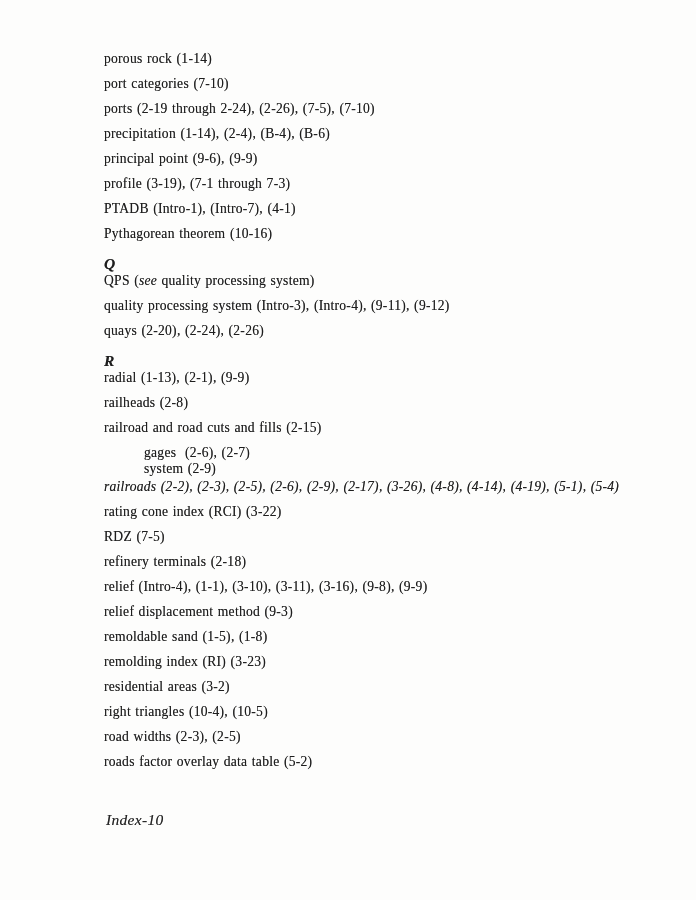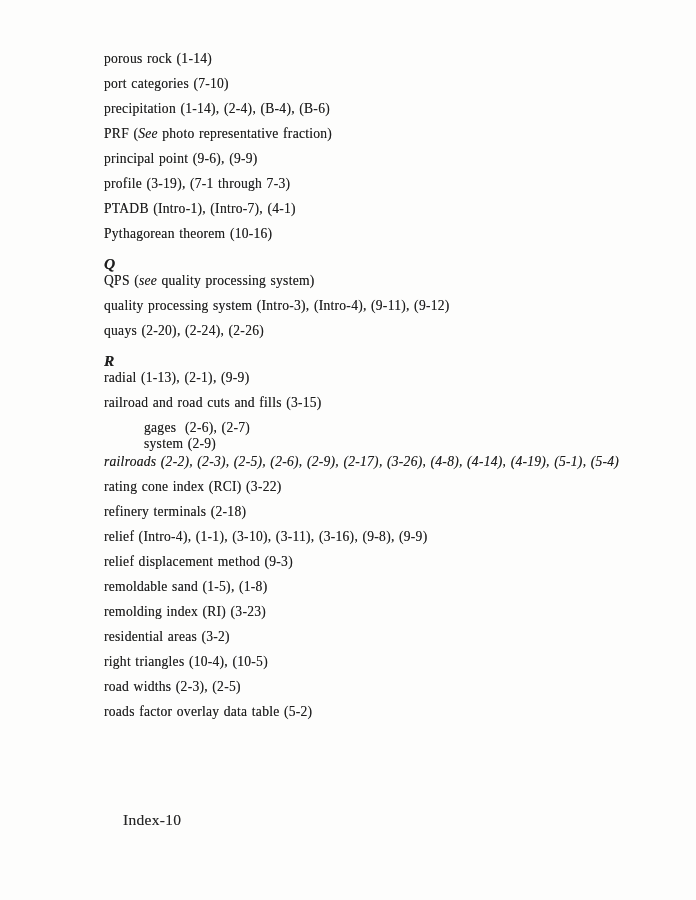--- a/index.html
+++ b/index.html
@@ -45,53 +45,56 @@
     font-style: italic;
     font-size: 15.5px;
     line-height: 15px;
     margin: 16px 0 3px 0;
   }
   .line em {
     font-style: italic;
   }
   .footer {
     position: absolute;
-    left: 123px;
+    left: 106px;
     top: 812px;
     font-size: 15.5px;
     line-height: 16px;
     letter-spacing: 0.3px;
     color: #262626;
     text-shadow: 0 0 0.5px rgba(20,20,20,0.5);
+    font-style: italic;
   }
 </style>
 </head>
 <body>
 
 <div class="page" style="background: rgb(253, 253, 252); color: rgb(30, 30, 30);">
   <div class="index-body">
       <div class="line main">porous rock (1-14)</div>
       <div class="line main">port categories (7-10)</div>
+      <div class="line main">ports (2-19 through 2-24), (2-26), (7-5), (7-10)</div>
       <div class="line main">precipitation (1-14), (2-4), (B-4), (B-6)</div>
-      <div class="line main">PRF (<em>See</em> photo representative fraction)</div>
       <div class="line main">principal point (9-6), (9-9)</div>
       <div class="line main">profile (3-19), (7-1 through 7-3)</div>
       <div class="line main">PTADB (Intro-1), (Intro-7), (4-1)</div>
       <div class="line main">Pythagorean theorem (10-16)</div>
       <div class="line letter">Q</div>
       <div class="line main">QPS (<em>see</em> quality processing system)</div>
       <div class="line main">quality processing system (Intro-3), (Intro-4), (9-11), (9-12)</div>
       <div class="line main">quays (2-20), (2-24), (2-26)</div>
       <div class="line letter">R</div>
       <div class="line main">radial (1-13), (2-1), (9-9)</div>
-      <div class="line main">railroad and road cuts and fills (3-15)</div>
+      <div class="line main">railheads (2-8)</div>
+      <div class="line main">railroad and road cuts and fills (2-15)</div>
       <div class="line sub">gages  (2-6), (2-7)</div>
       <div class="line sub">system (2-9)</div>
       <div class="line main">railroads (2-2), (2-3), (2-5), (2-6), (2-9), (2-17), (3-26), (4-8), (4-14), (4-19), (5-1), (5-4)</div>
       <div class="line main">rating cone index (RCI) (3-22)</div>
+      <div class="line main">RDZ (7-5)</div>
       <div class="line main">refinery terminals (2-18)</div>
       <div class="line main">relief (Intro-4), (1-1), (3-10), (3-11), (3-16), (9-8), (9-9)</div>
       <div class="line main">relief displacement method (9-3)</div>
       <div class="line main">remoldable sand (1-5), (1-8)</div>
       <div class="line main">remolding index (RI) (3-23)</div>
       <div class="line main">residential areas (3-2)</div>
       <div class="line main">right triangles (10-4), (10-5)</div>
       <div class="line main">road widths (2-3), (2-5)</div>
       <div class="line main">roads factor overlay data table (5-2)</div>
     </div>

